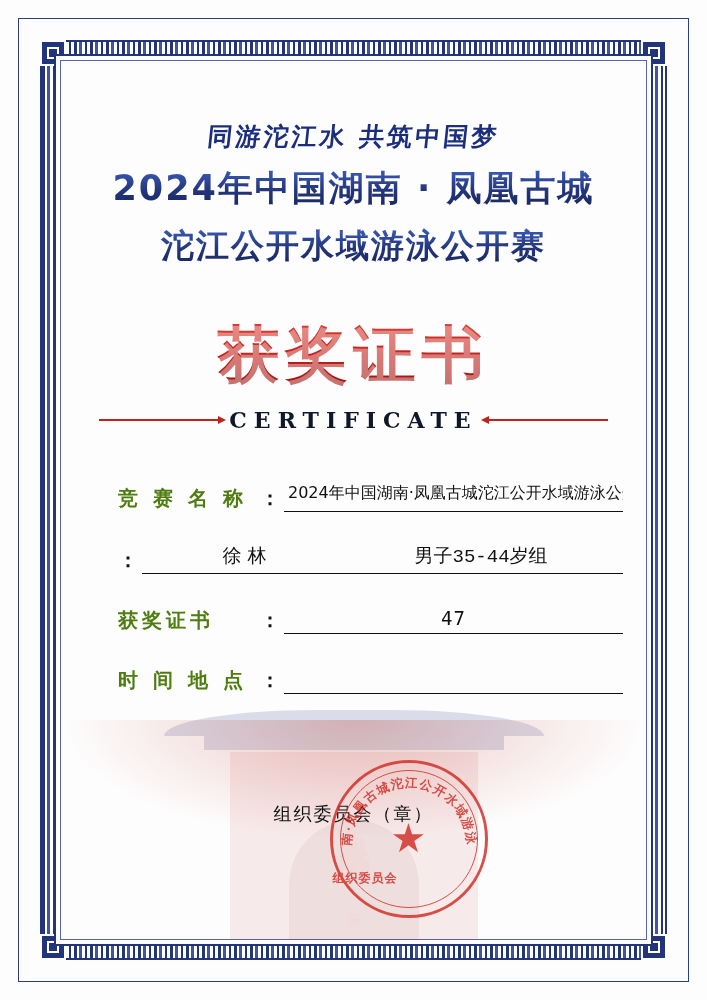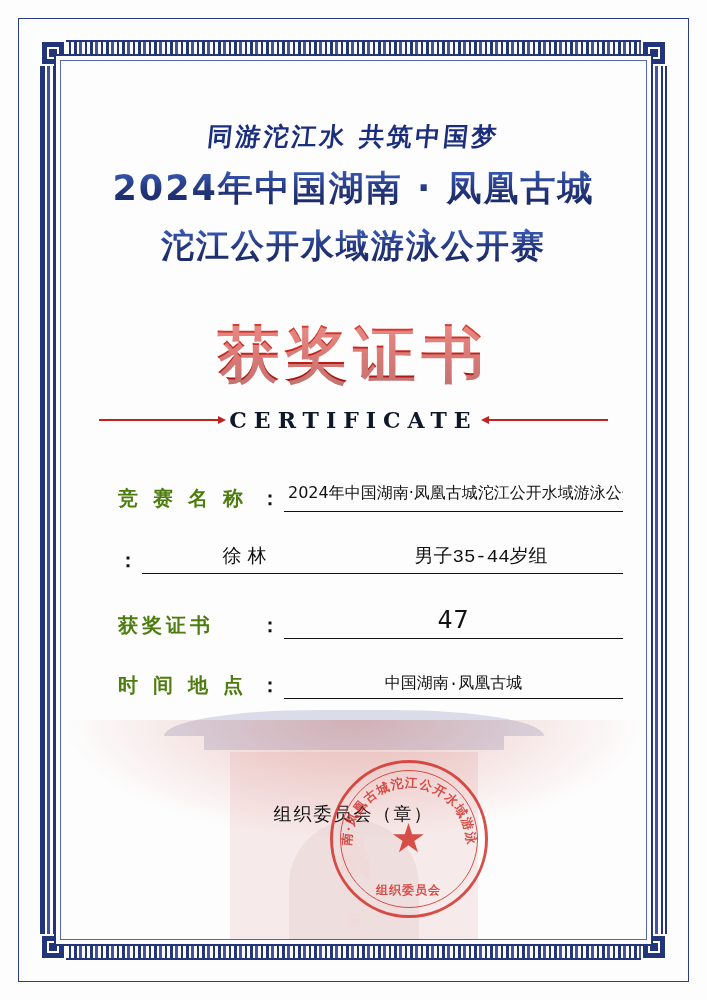--- a/index.html
+++ b/index.html
@@ -302,21 +302,21 @@
   .field-value.dual {
     display: flex;
     justify-content: space-between;
     align-items: flex-end;
   }
   .field-value.big {
     font-size: 19px;
   }
   .field-value .mono {
     font-family: "DejaVu Sans Mono", monospace;
-    font-size: 25px;
+    font-size: 19px;
     letter-spacing: 1px;
   }
   .field-value .v1 { flex: 1; text-align: center; }
   .field-value .v2 { flex: 1.4; text-align: center; font-family: Liberation Mono, monospace; }
 
   
   .sign-block {
     position: absolute;
     left: 0;
     right: 0;
@@ -372,22 +372,21 @@
     font-family: "DejaVu Serif", serif;
     font-size: 12.5px;
     fill: #d2322b;
     letter-spacing: 1.2px;
     font-weight: bold;
   }
   .seal-bottom {
     position: absolute;
     left: 0;
     right: 0;
-    bottom: 16px;
-    text-align: center;
+    bottom: 28px;
     font-size: 12px;
     font-weight: bold;
     letter-spacing: 1px;
     font-family: "DejaVu Serif", serif;
     color: #d2322b;
     margin-top: 32px;
   }
 </style>
 </head>
 <body>
@@ -451,21 +450,20 @@
         <span class="field-colon">：</span>
         <span class="field-value dual">
           <span class="v1 mono">47</span>
         </span>
       </div>
 
       <div class="field-row">
         <span class="field-label">时 间 地 点</span>
         <span class="field-colon">：</span>
         <span class="field-value dual">
-          <span class="v2">中国湖南·凤凰古城</span>
         </span>
       </div>
 
     </div>
 
     <div class="sign-block">
       <span class="sign-text">组织委员会（章）</span>
     </div>
 
     <div class="seal">

